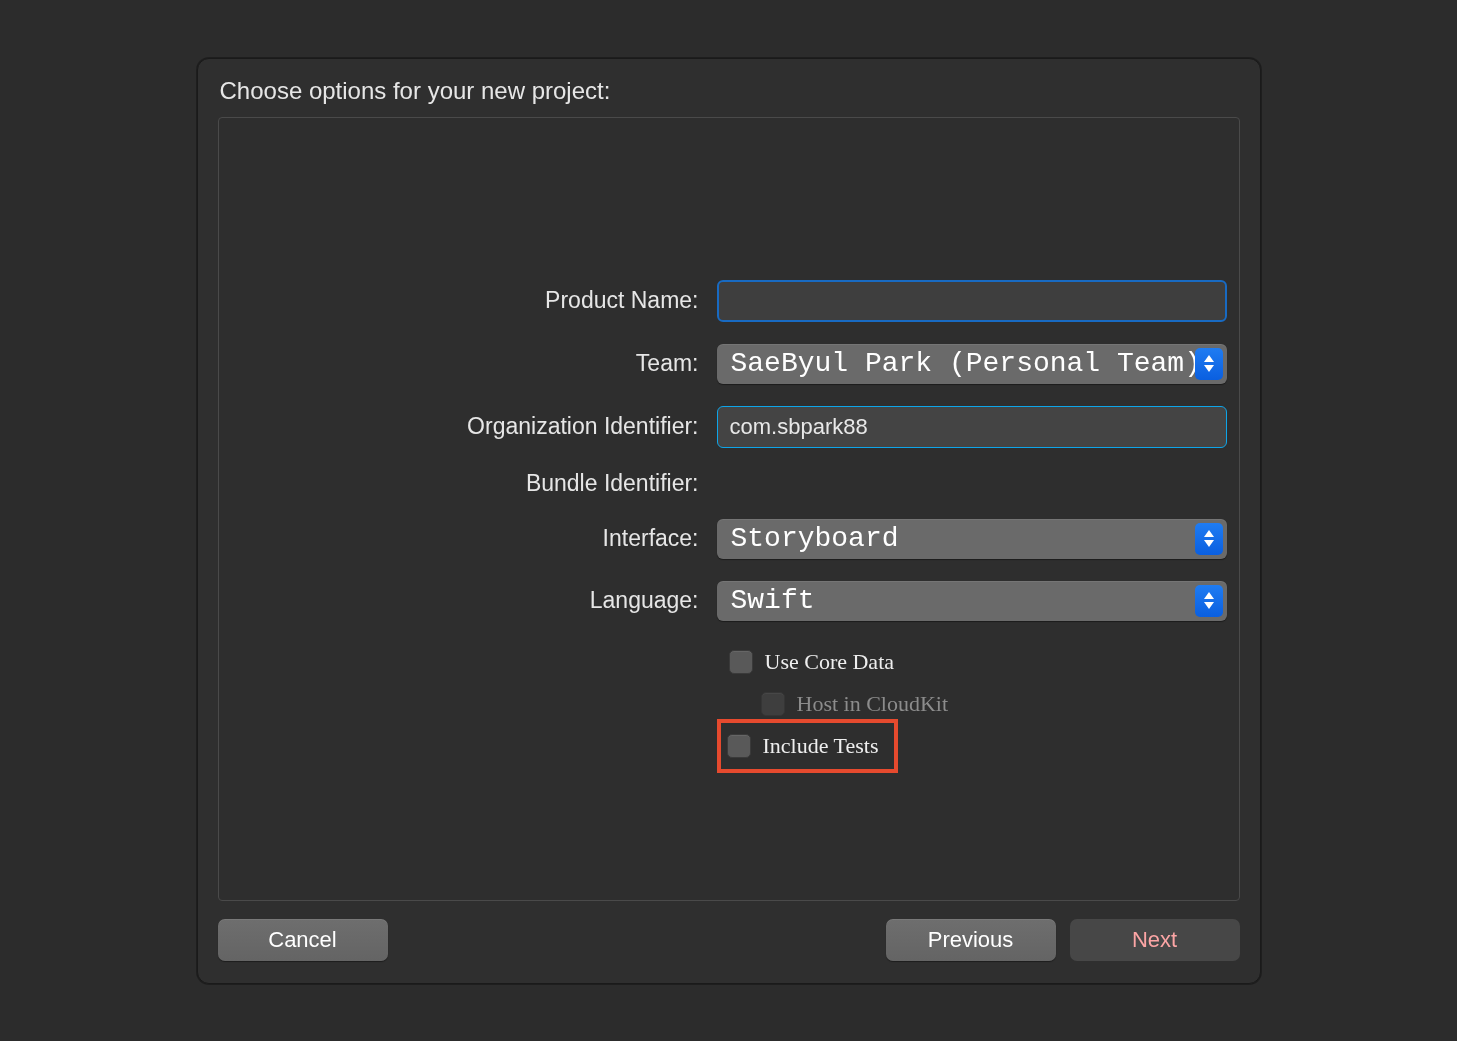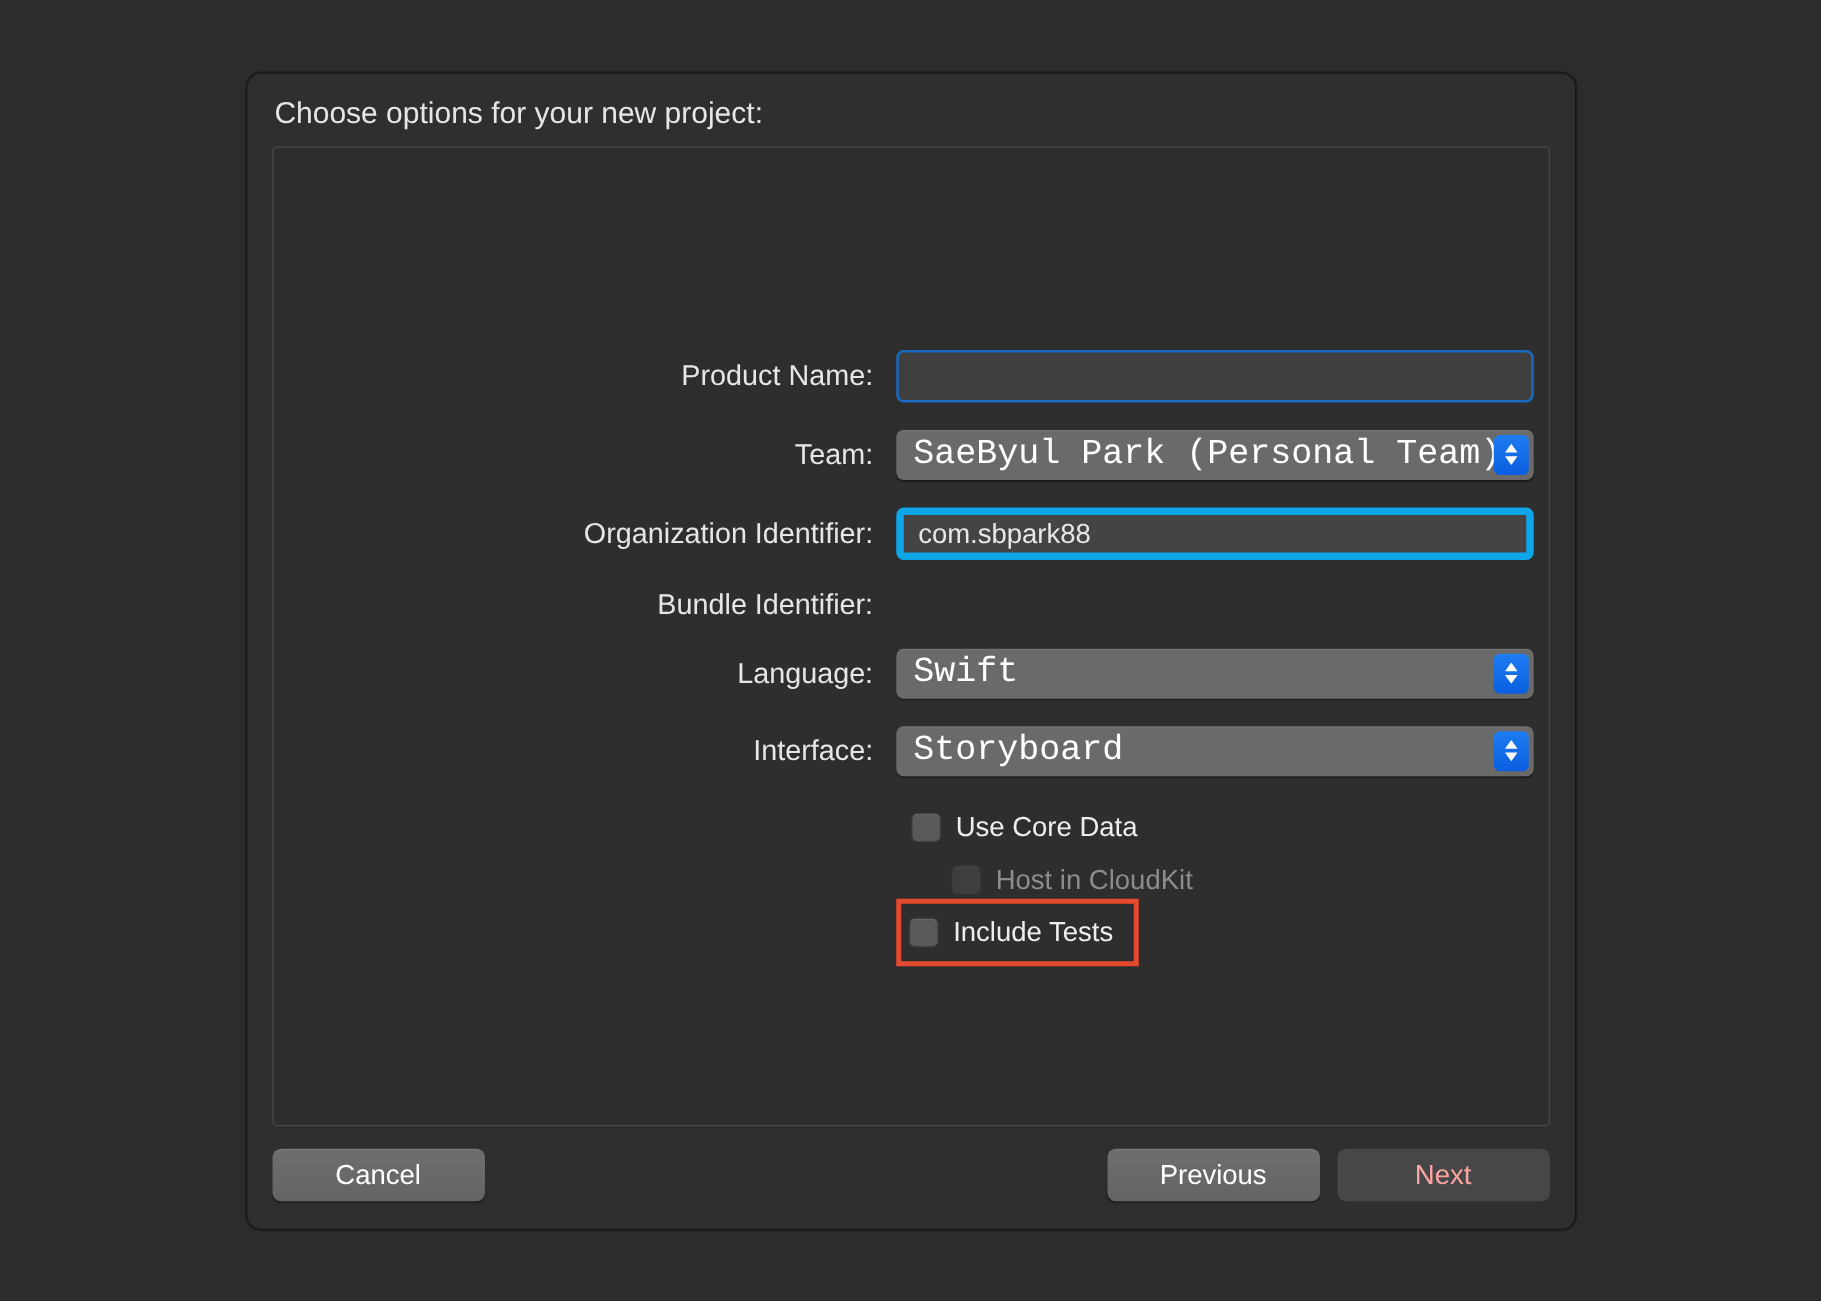--- a/index.html
+++ b/index.html
@@ -54,21 +54,21 @@
   .lbl {
     width: 486px;
     text-align: right;
     padding-right: 18px;
     color: #e6e6e6;
   }
   .field {
     width: 510px;
     height: 42px;
     background: #444444;
-    border: 6px solid #0ea5e9;
+    border: 1px solid #0ea5e9;
     border-radius: 6px;
     color: #e8e8e8;
     font-size: 22px;
     padding: 0 12px;
     display: flex;
     align-items: center;
   }
   .field.focused {
     border: 2px solid #186ac2;
     background: #3e3e3e;
@@ -141,21 +141,21 @@
     display:flex; align-items:center; justify-content:center;
     cursor: default;
     box-shadow: inset 0 1px 0 rgba(255,255,255,.08), 0 1px 1px rgba(0,0,0,.4);
   }
   .btn.disabled {
     background: #474747;
     color:#fca5a5;
     box-shadow: none;
   }
   .spacer { flex:1; }
-  .checks-column { display:flex; flex-direction:column; gap:12px; margin-top:4px;}
+  .checks-column { display:flex; flex-direction:column; gap:12px; margin-top:4px;font-family:Liberation Serif, serif;}
 </style>
 </head>
 <body>
 
 <div class="window">
   <div class="title">Choose options for your new project:</div>
 
   <div class="content-frame">
     <div class="form">
 
@@ -184,38 +184,38 @@
         <div class="field">
           <span>com.sbpark88</span>
         </div>
       </div>
 
       <div class="row">
         <div class="lbl">Bundle Identifier:</div>
       </div>
 
       <div class="row">
+        <div class="lbl">Interface:</div>
+        <div class="select">
+          <span>Storyboard</span>
+          <span class="stepper">
+            <svg width="12" height="8" viewBox="0 0 12 8">
+                <polygon points="6,0 11,7 1,7" fill="#fff"></polygon>
+              </svg>
+            <svg width="12" height="8" viewBox="0 0 12 8">
+                <polygon points="6,8 11,1 1,1" fill="#fff"></polygon>
+              </svg>
+          </span>
+        </div>
+      </div>
+
+      <div class="row">
         <div class="lbl">Language:</div>
         <div class="select">
           <span>Swift</span>
-          <span class="stepper">
-            <svg width="12" height="8" viewBox="0 0 12 8">
-                <polygon points="6,0 11,7 1,7" fill="#fff"></polygon>
-              </svg>
-            <svg width="12" height="8" viewBox="0 0 12 8">
-                <polygon points="6,8 11,1 1,1" fill="#fff"></polygon>
-              </svg>
-          </span>
-        </div>
-      </div>
-
-      <div class="row">
-        <div class="lbl">Interface:</div>
-        <div class="select">
-          <span>Storyboard</span>
           <span class="stepper">
             <svg width="12" height="8" viewBox="0 0 12 8">
                 <polygon points="6,0 11,7 1,7" fill="#fff"></polygon>
               </svg>
             <svg width="12" height="8" viewBox="0 0 12 8">
                 <polygon points="6,8 11,1 1,1" fill="#fff"></polygon>
               </svg>
           </span>
         </div>
       </div>

